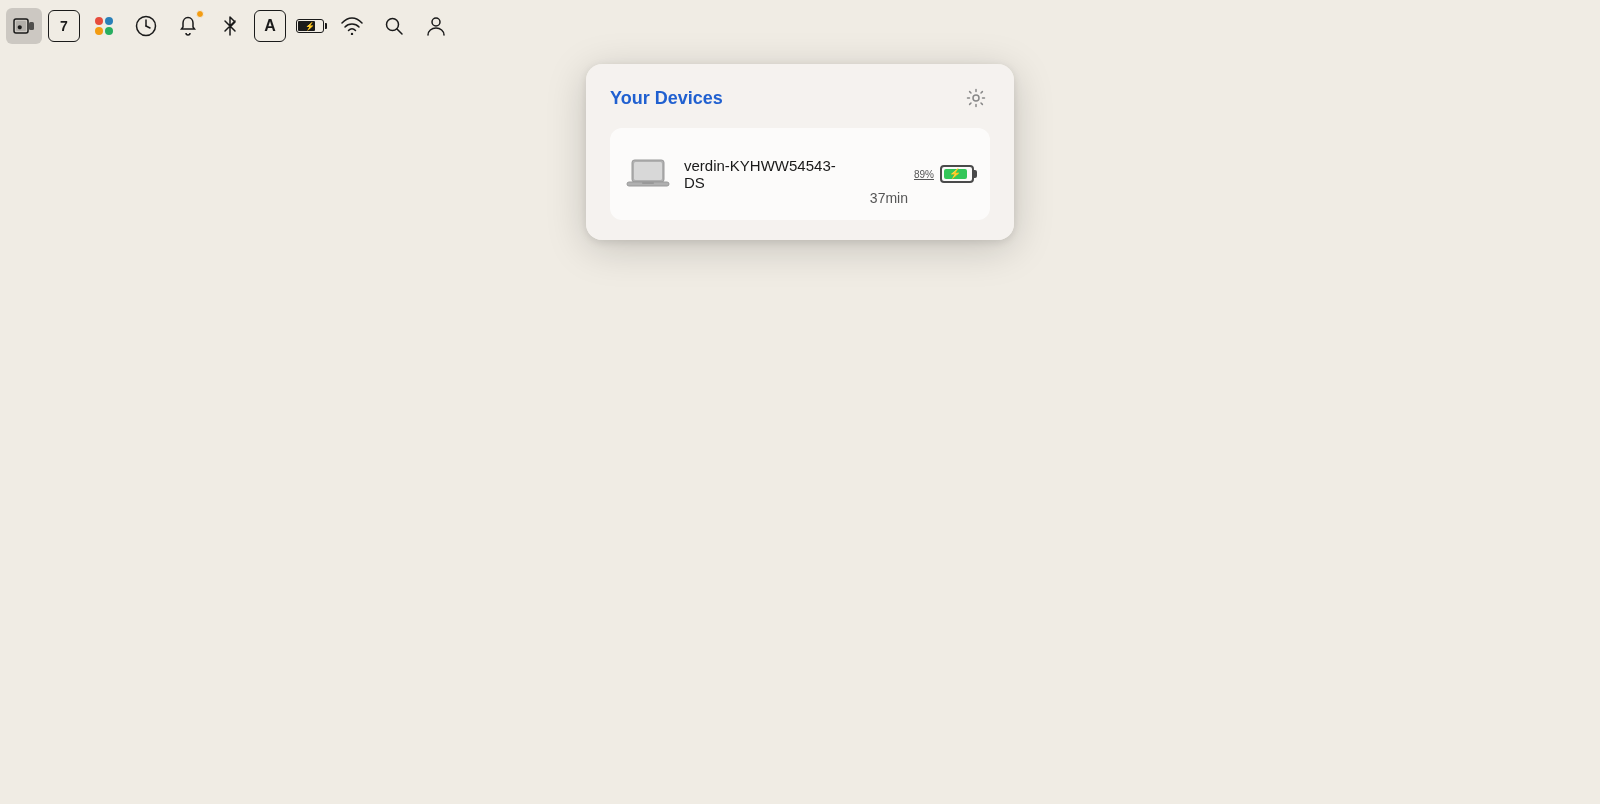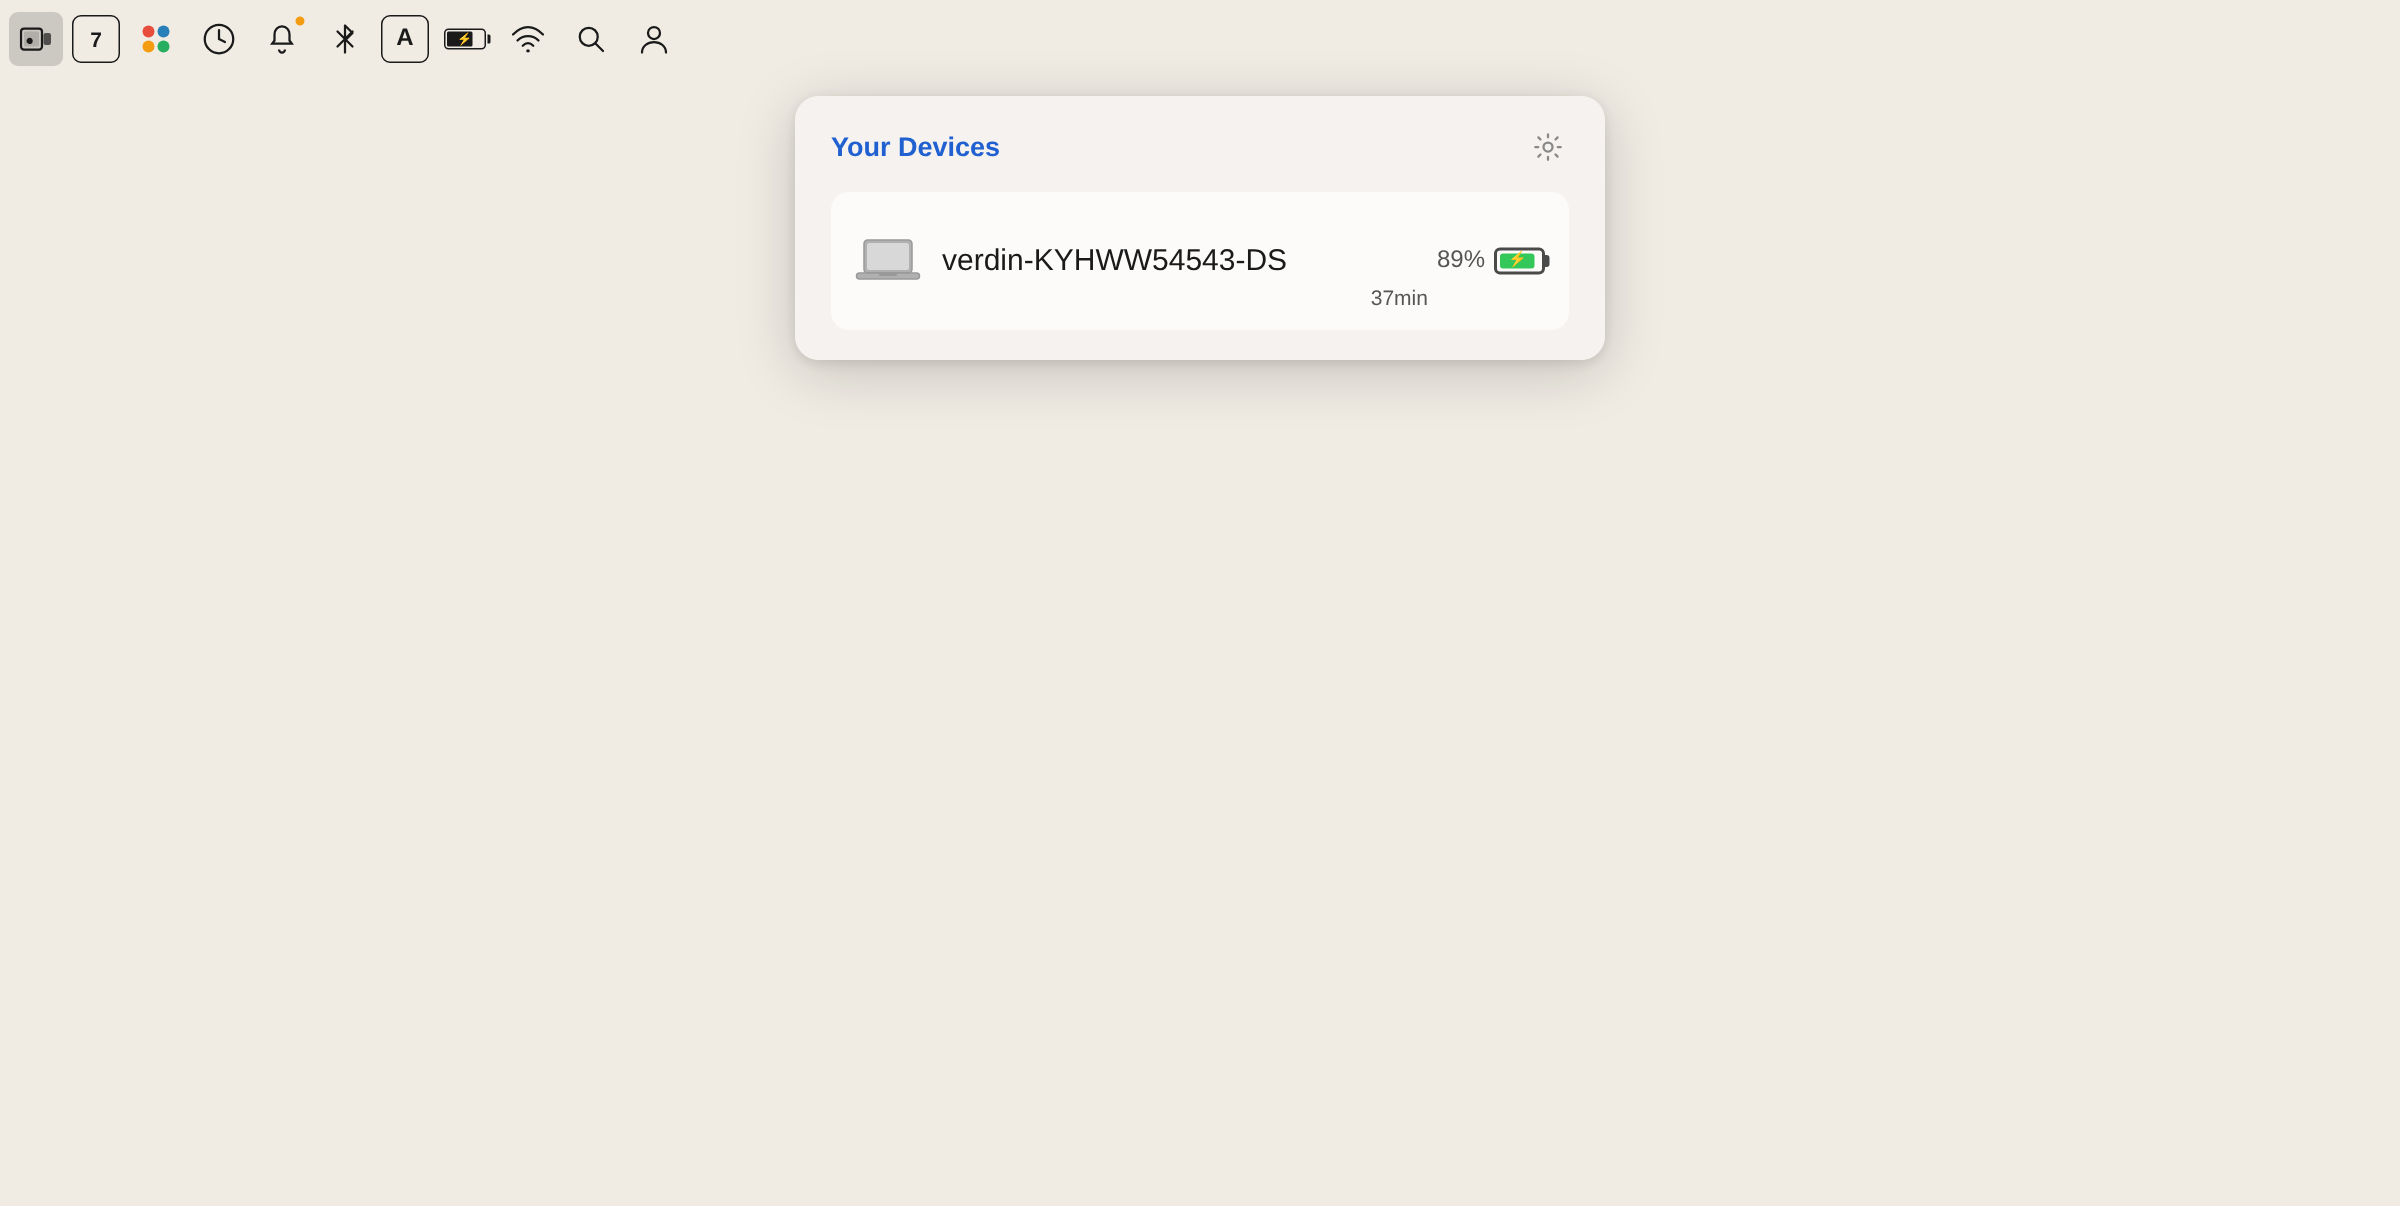--- a/index.html
+++ b/index.html
@@ -92,21 +92,21 @@
       border-radius: 1px;
       width: 70%;
     }
 
     
     .popup-panel {
       position: absolute;
       top: 64px;
       left: 50%;
       transform: translateX(-50%);
-      width: 540px;
+      width: 428px;
       background: rgba(245, 242, 238, 0.97);
       border-radius: 16px;
       padding: 20px 24px 20px 24px;
       box-shadow: 0 8px 40px rgba(0,0,0,0.18), 0 2px 8px rgba(0,0,0,0.10);
     }
 
     .popup-header {
       display: flex;
       align-items: center;
       justify-content: space-between;
@@ -150,41 +150,42 @@
       flex-shrink: 0;
     }
 
     
     .laptop-svg {
       width: 44px;
       height: 32px;
     }
 
     .device-name {
-      font-size: 20px;
+      font-size: 15px;
       font-weight: 500;
       color: #1a1a1a;
       flex: 1;
     }
 
     .device-battery-info {
       display: flex;
       align-items: center;
       gap: 6px;
     }
 
     .device-time {
       font-size: 14px;
       color: #555;
       margin-top: 48px;
     }
 
     .device-percent {
-      font-size: 16px;
+      font-size: 10px;
       color: #555;
+      text-decoration: underline;
     }
 
     
     .battery-icon-popup {
       display: flex;
       align-items: center;
       position: relative;
     }
 
     .battery-outer {

